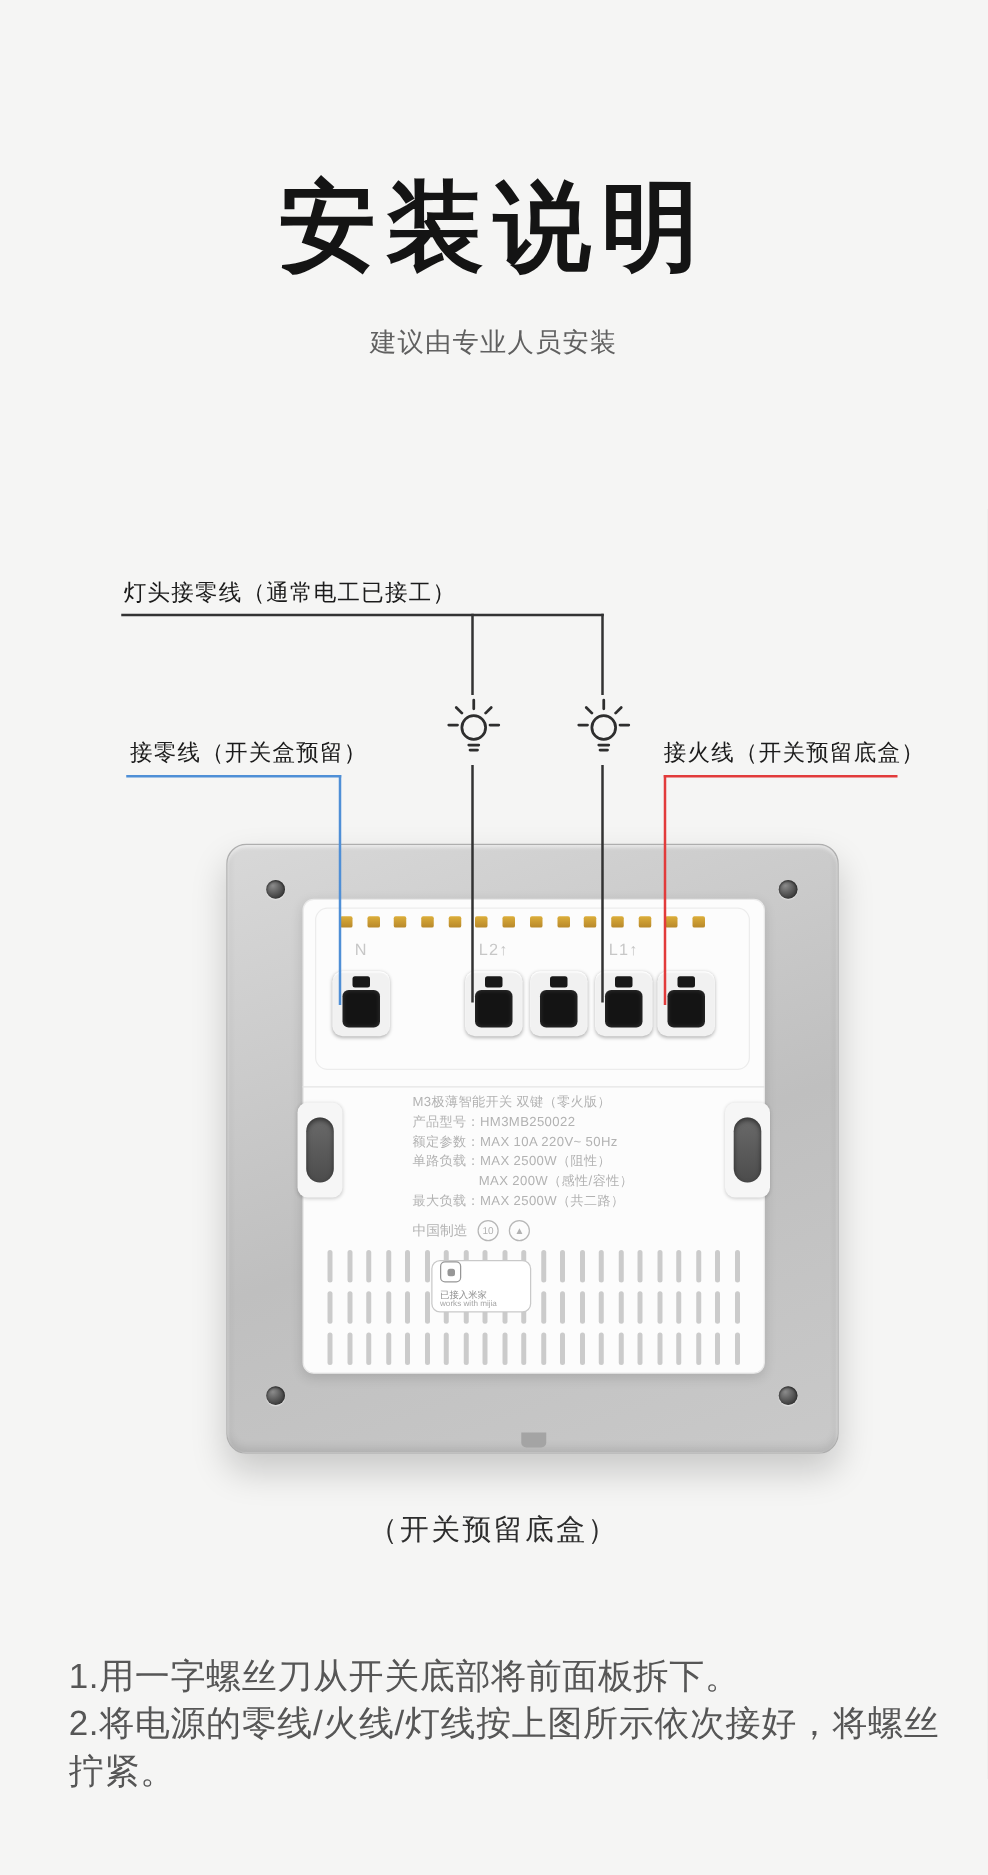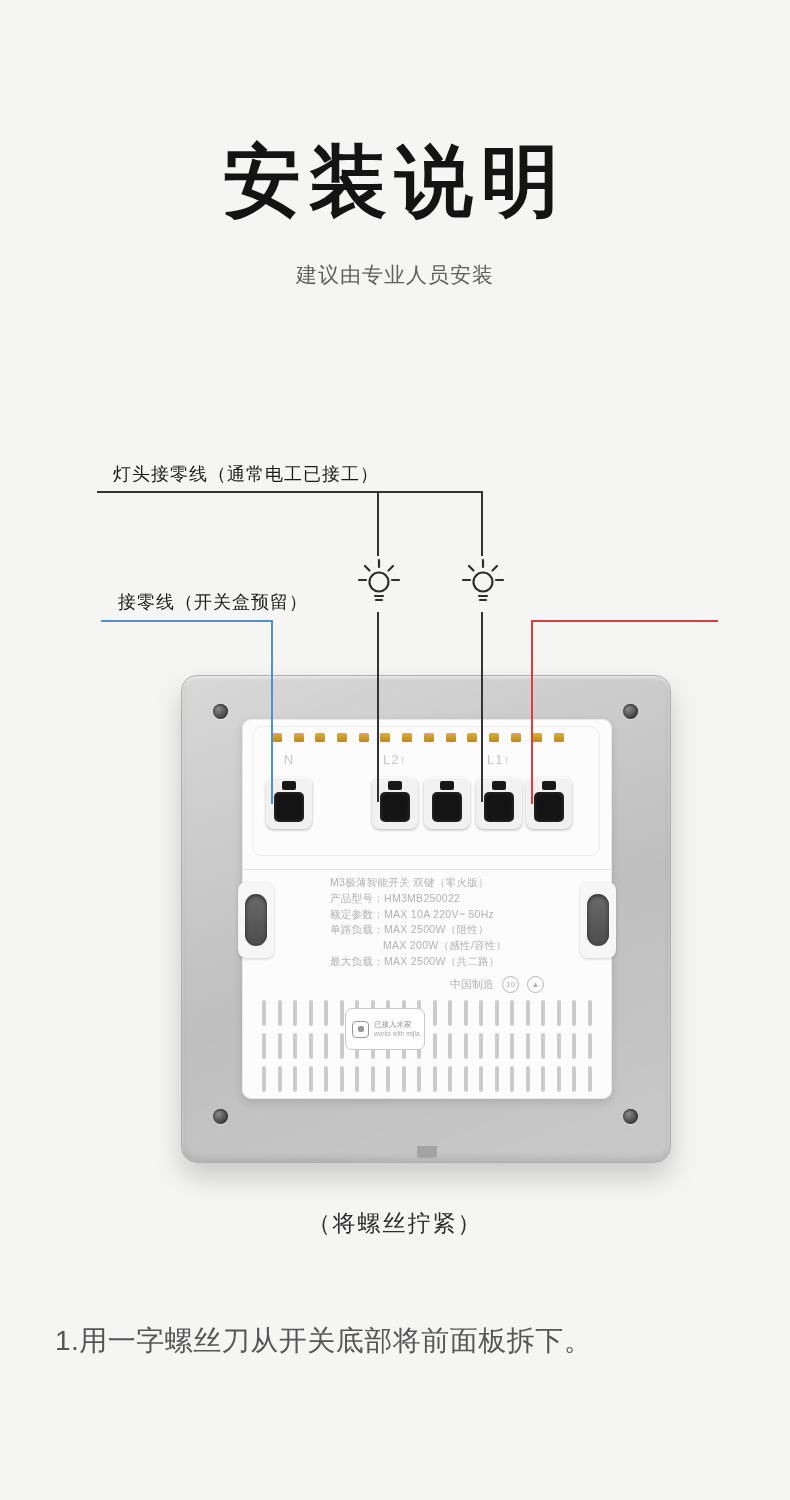--- a/index.html
+++ b/index.html
@@ -18,21 +18,21 @@
   }
   .subtitle-block {
     position:absolute; top:258px; left:0; width:100%;
     text-align:center; font-size:21px; line-height:33px;
     color:#606060; letter-spacing:1px;
   }
 
   
   .callout-label {
     position:absolute; font-size:18px; color:#1b1b1b;
-    letter-spacing:1px; white-space:nowrap; z-index:6;margin-left:14px;
+    letter-spacing:1px; white-space:nowrap; z-index:6;
   }
   .callout-line { position:absolute; z-index:5; }
   .line-lamp { background:#333333; }
   .line-neutral { background:#4f8fd6; }
   .line-live { background:#e23b3b; }
 
   .bulb-icon { position:absolute; z-index:6; }
 
   
   .panel {
@@ -90,33 +90,33 @@
     box-shadow:inset 0 2px 4px rgba(0,0,0,.55);
   }
 
   .spec-block {
     position:absolute; left:148px; top:199px; width:214px;
     font-size:10.5px; line-height:15.8px; color:#b2b2b2; letter-spacing:.3px;
   }
   .spec-indent { padding-left:53px; }
   .origin-row {
     position:absolute; left:148px; top:300px; width:214px;
-    display:flex; justify-content:flex-end; align-items:center; gap:8px;
+    display:flex; justify-content:flex-start; align-items:center; gap:8px;
     font-size:11px; color:#b2b2b2;
   }
   .cert-circle {
     width:17px; height:17px; border:1px solid #b7b7b7; border-radius:50%;
     display:flex; align-items:center; justify-content:center;
     font-size:8px; color:#b2b2b2;
   }
 
   .badge {
     position:absolute; left:163px; top:332px; width:80px; height:42px;
     background:#ffffff; border:1px solid #c9c9c9; border-radius:7px;
-    display:flex; align-items:center; gap:5px; padding:0 6px; z-index:3;
+    display:flex; gap:5px; padding:0 6px; z-index:3;flex-direction:column;
   }
   .badge-logo {
     width:17px; height:17px; border:1.6px solid #979797; border-radius:4px;
     display:flex; align-items:center; justify-content:center; flex:0 0 auto;
   }
   .badge-logo-dot { width:6px; height:6px; border-radius:2px; background:#979797; }
   .badge-text { display:flex; flex-direction:column; line-height:1.25; }
   .badge-cn { font-size:7.5px; color:#8e8e8e; white-space:nowrap; }
   .badge-en { font-size:6.5px; color:#a5a5a5; white-space:nowrap; }
 
@@ -181,20 +181,21 @@
     </g>
   </svg>
 
   <div class="callout-line line-lamp" style="left:377px; top:612px; width:2px; height:190px;"></div>
   <div class="callout-line line-lamp" style="left:481px; top:612px; width:2px; height:190px;"></div>
 
   <div class="callout-label" style="left:104px; top:590px;text-align:center;">接零线（开关盒预留）</div>
   <div class="callout-line line-neutral" style="left:101px; top:620px; width:172px; height:2px;"></div>
   <div class="callout-line line-neutral" style="left:271px; top:620px; width:2px; height:184px;"></div>
 
+  <div class="callout-label" style="left:531px; top:590px;">接火线（开关预留底盒）</div>
   <div class="callout-line line-live" style="left:531px; top:620px; width:187px; height:2px;"></div>
   <div class="callout-line line-live" style="left:531px; top:620px; width:2px; height:184px;"></div>
 
   <div class="panel">
     <div class="screw" style="left:31px; top:28px;"></div>
     <div class="screw" style="left:441px; top:28px;"></div>
     <div class="screw" style="left:31px; top:433px;"></div>
     <div class="screw" style="left:441px; top:433px;"></div>
 
     <div class="inner-panel"></div>
@@ -343,19 +344,20 @@
       </div>
       <div class="badge-text">
         <span class="badge-cn">已接入米家</span>
         <span class="badge-en">works with mijia</span>
       </div>
     </div>
 
     <div class="bottom-notch"></div>
   </div>
 
-  <div class="caption">（将螺丝拧紧）</div>
+  <div class="caption">（开关预留底盒）</div>
 
   <div class="instructions">
     <div>1.用一字螺丝刀从开关底部将前面板拆下。</div>
+    <div>2.将电源的零线/火线/灯线按上图所示依次接好，将螺丝拧紧。</div>
   </div>
 
 </div>
 
 </body></html>

